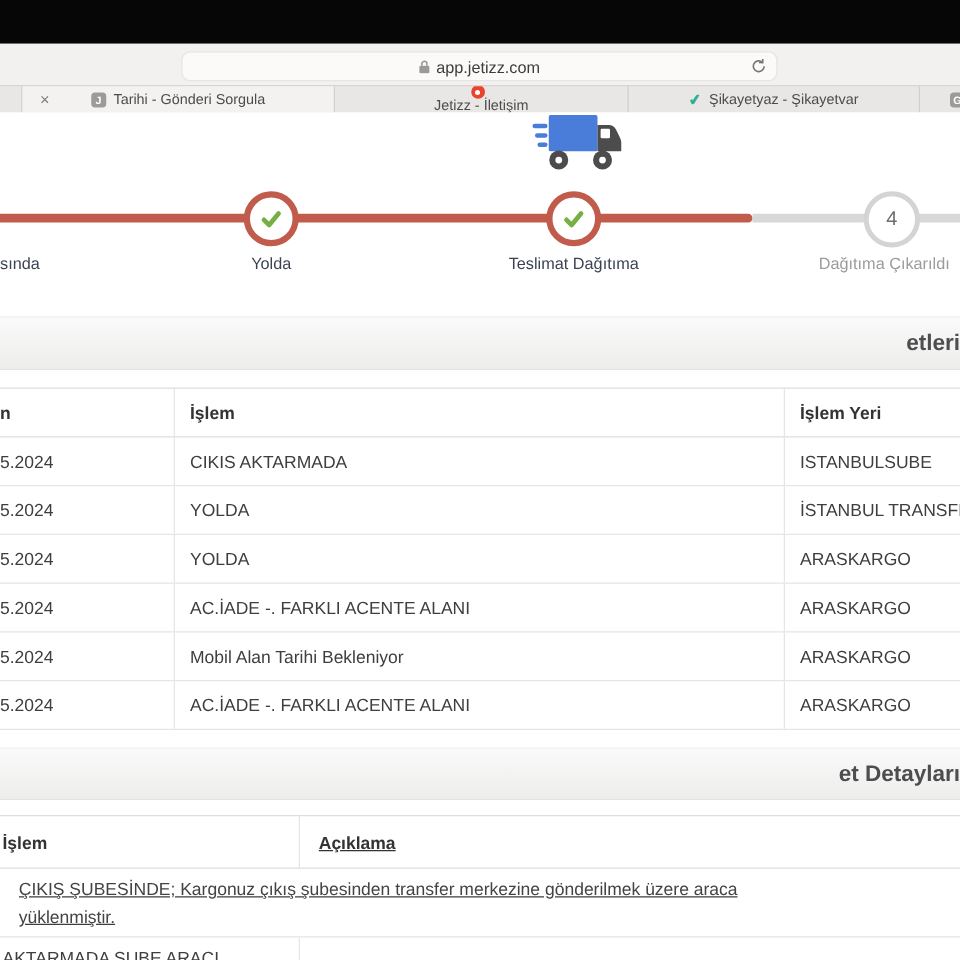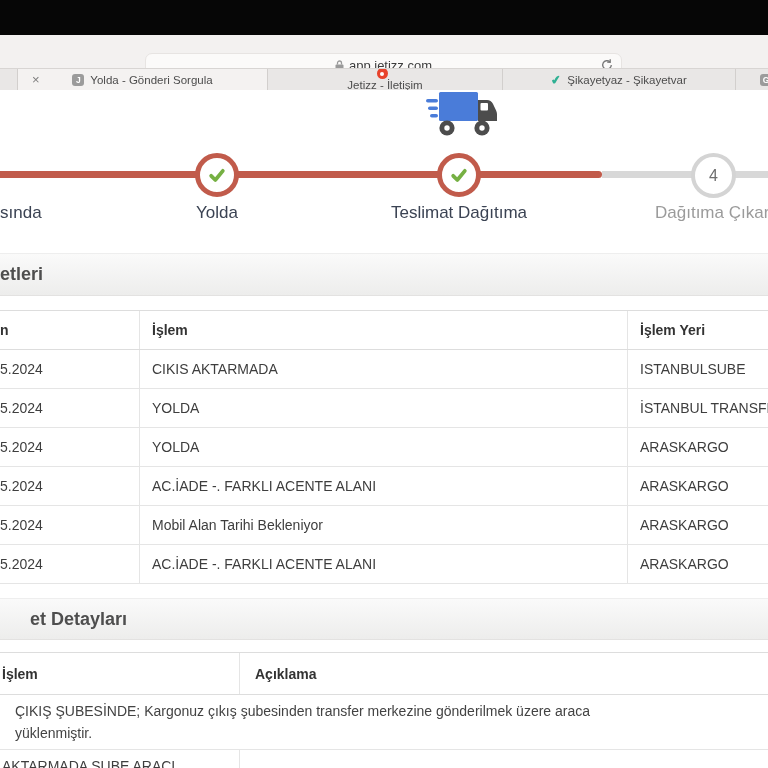--- a/index.html
+++ b/index.html
@@ -36,57 +36,57 @@
   
   .page { left:0; top:90px; width:768px; height:678px; background:#fff; }
 
   
   .line-done { left:0; top:171px; width:602px; height:7px; background:#c15b4b; border-radius:0 4px 4px 0; }
   .line-todo { left:602px; top:171px; width:166px; height:7px; background:#d8d8d8; }
   .step-circle { width:44px; height:44px; border-radius:50%; background:#fff;
     border:5px solid #c15b4b; display:flex; align-items:center; justify-content:center; }
   .step-circle.todo { width:45px; height:45px; border:4px solid #d4d4d4; color:#6e6e6e;
     font-size:16px; }
-  .step-label { top:203px; font-size:17px; color:#3b4353; }
+  .step-label { top:203px; font-size:13px; color:#3b4353; }
   .step-label.center { text-align:center; }
   .step-label.todo { color:#9b9b9b; white-space:nowrap; }
 
   
   .section-head { left:0; width:768px; height:43px;
     background:linear-gradient(#fafafa,#ededec); border-top:1px solid #eeeeee;
     border-bottom:1px solid #e3e2e1; display:flex; align-items:center;
-    font-size:18px; font-weight:bold; color:#4e4e4e; }
+    font-size:18px; font-weight:bold; color:#4e4e4e;justify-content:flex-end; }
 
   
   .tbl { left:0; width:768px; color:#3e3e3e; font-size:14px; }
   .trow { display:flex; border-bottom:1px solid #e5e5e5; align-items:center; }
   .trow.head { border-top:1px solid #dddddd; border-bottom:1px solid #dddddd;
     font-weight:bold; color:#333; }
   .c { padding-left:12px; overflow:hidden; white-space:nowrap; }
   .t1-c1 { width:140px; padding-left:0; border-right:1px solid #e5e5e5; align-self:stretch;
     display:flex; align-items:center; }
   .t1-c2 { width:488px; border-right:1px solid #e5e5e5; align-self:stretch;
     display:flex; align-items:center; }
   .t1-c3 { flex:1; }
   .t2-c1 { width:240px; padding-left:2px; border-right:1px solid #e5e5e5; align-self:stretch;
     display:flex; align-items:center; }
-  .t2-c2 { flex:1; padding-left:15px; }
+  .t2-c2 { flex:1; padding-left:15px;text-decoration:underline; }
   .desc-line { line-height:22px; white-space:nowrap; overflow:hidden; color:#434343; }
 
   svg { display:block; }
 </style>
 </head>
 <body>
 
 <div class="screen">
 
   <div class="abs black-bar"></div>
 
   <div class="abs toolbar">
-    <div class="abs url-field" style="left:145px; top:6px;margin-top:12px;">
+    <div class="abs url-field" style="left:145px; top:6px;">
       <span class="lock">
         <svg width="9" height="11" viewBox="0 0 9 11">
           <rect x="0.5" y="4.5" width="8" height="6" rx="1" fill="#9a9a9a"></rect>
           <path d="M2.5 4.5 V3 a2 2 0 0 1 4 0 V4.5" fill="none" stroke="#9a9a9a" stroke-width="1.3"></path>
         </svg>
       </span>
       <span>app.jetizz.com</span>
       <span class="reload">
         <svg width="14" height="14" viewBox="0 0 14 14">
           <path d="M11.3 7a4.3 4.3 0 1 1-1.4-3.2" fill="none" stroke="#777" stroke-width="1.3"></path>
@@ -94,21 +94,21 @@
         </svg>
       </span>
     </div>
   </div>
 
   <div class="abs tabbar">
     <div class="tab" style="width:18px;"></div>
     <div class="tab active" style="width:250px;">
       <span class="close">×</span>
       <span class="favicon">J</span>
-      <span>Yolda - Gönderi Sorgula</span>
+      <span>Tarihi - Gönderi Sorgula</span>
     </div>
     <div class="tab" style="width:235px;flex-direction:column;">
       <span class="pin-icon"></span>
       <span>Jetizz - İletişim</span>
     </div>
     <div class="tab" style="width:233px;">
       <span class="swoosh">✔</span>
       <span>Şikayetyaz - Şikayetvar</span>
     </div>
     <div class="tab" style="flex:1; border-right:none; justify-content:flex-end; padding-right:0;">

